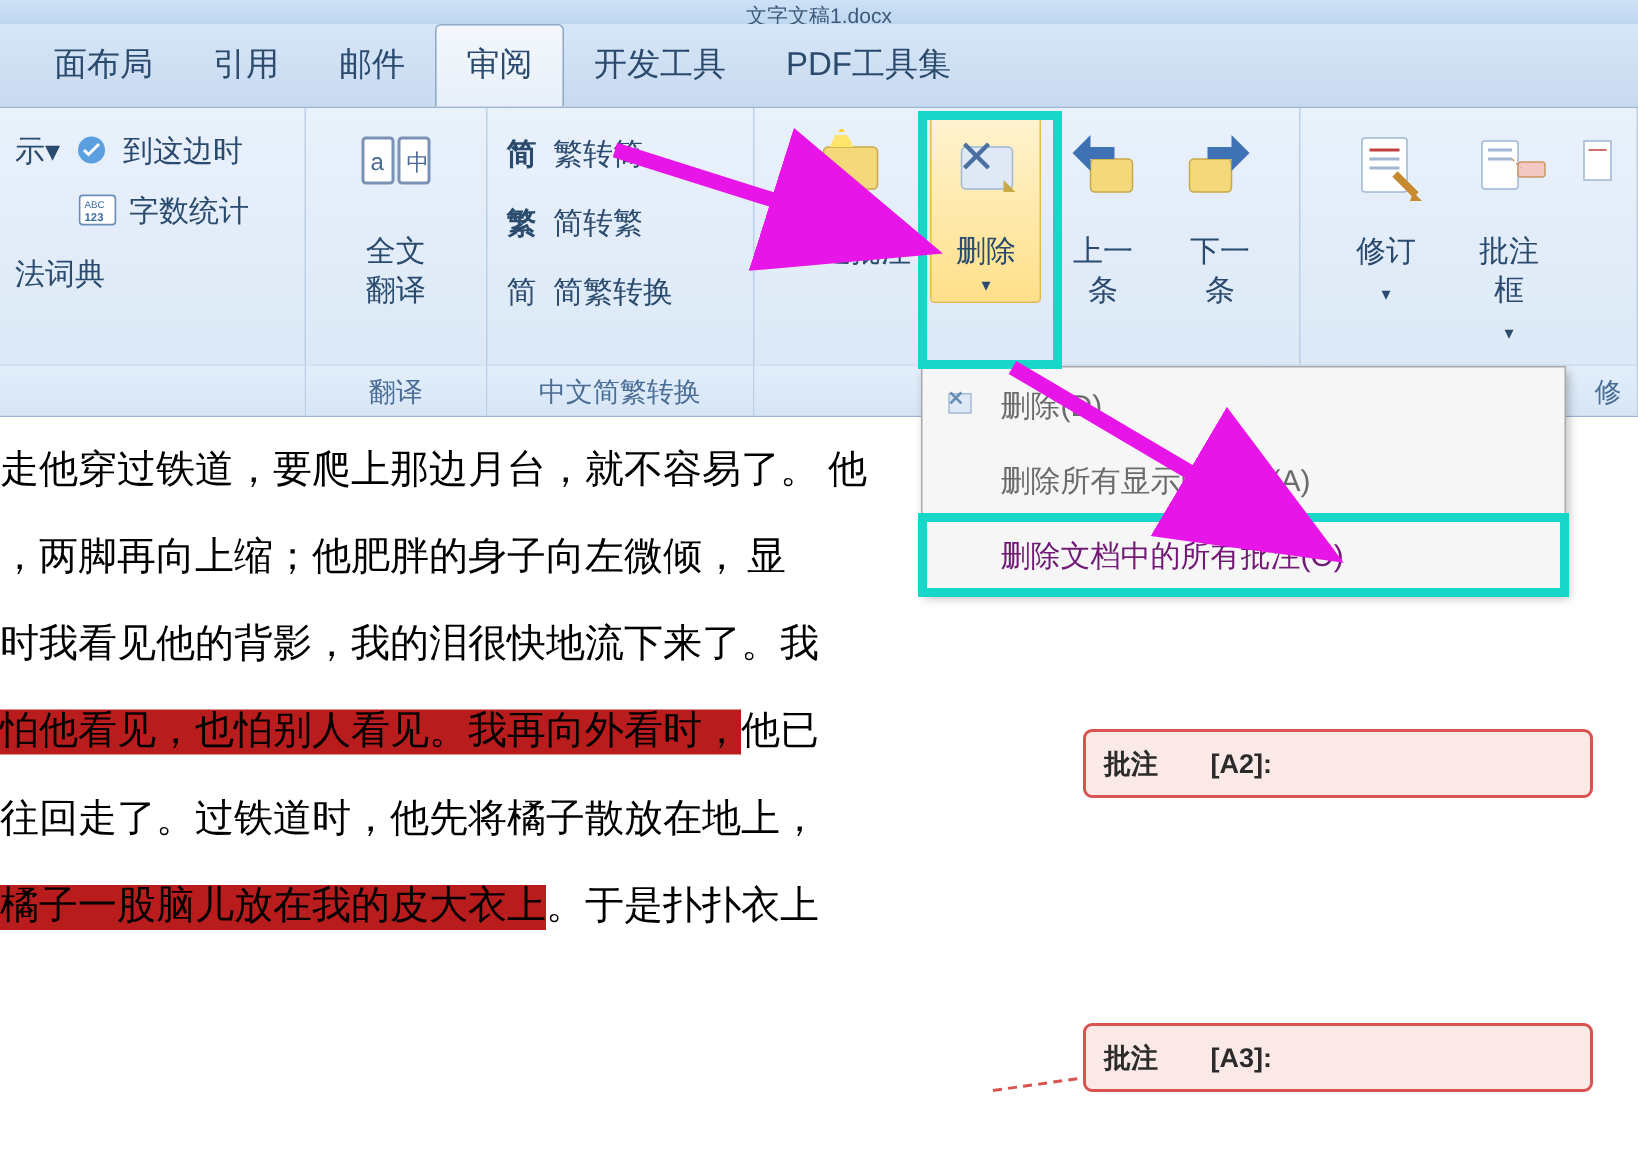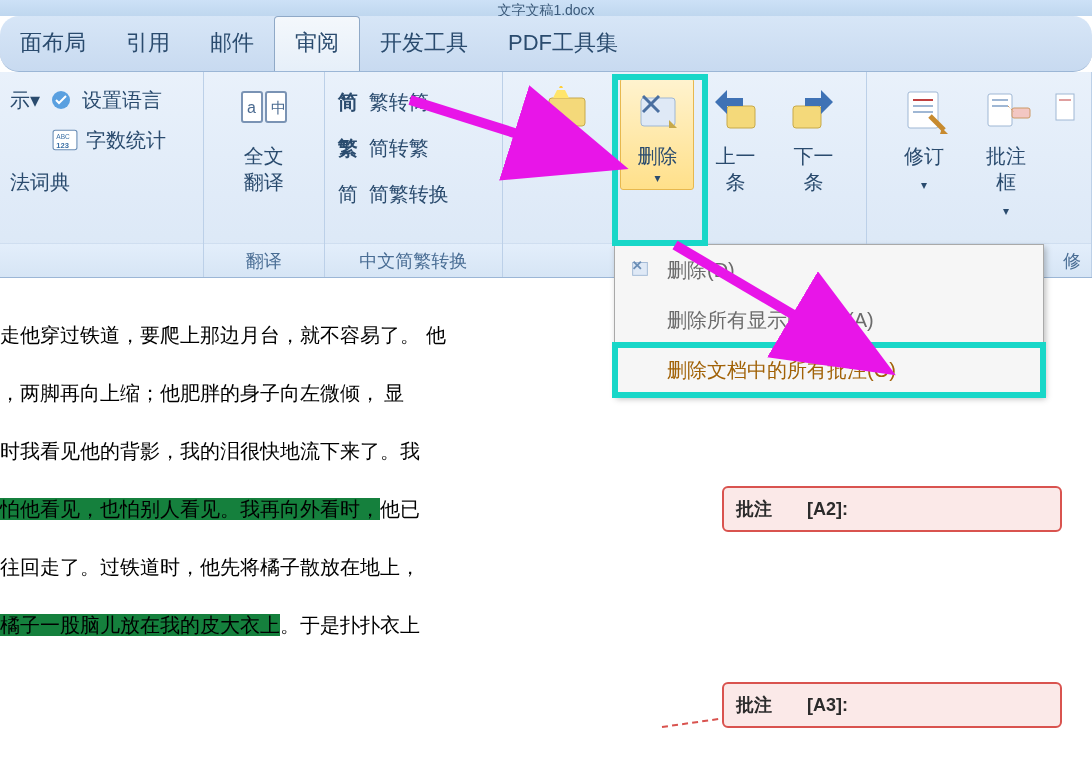--- a/index.html
+++ b/index.html
@@ -4,50 +4,50 @@
 <style>
   * { box-sizing: border-box; margin: 0; padding: 0; }
   html, body { width: 1092px; height: 770px; overflow: hidden; font-family: "Microsoft YaHei", "SimSun", sans-serif; background: #ffffff; }
   .app { width: 1092px; height: 770px; position: relative; }
 
   
   .titlebar { height: 16px; background: linear-gradient(#cde1f7, #bfd7ef); display:flex; justify-content:center; align-items:flex-end; color:#3b5a7a; font-size:14px; overflow:hidden;}
   .titlebar span { transform: translateY(4px); }
 
   
-  .tabstrip { height: 56px; background: linear-gradient(#d7e6f7, #c8daf0); border-bottom: 1px solid #9bb6d6; display:flex; align-items:center; padding-left: 0; border-radius: 19px; }
+  .tabstrip { height: 56px; background: linear-gradient(#d7e6f7, #c8daf0); border-bottom: 1px solid #9bb6d6; display:flex; align-items:center; padding-left: 16px; }
   .tab { font-size: 22px; color:#2a4b6e; padding: 8px 20px 10px 20px; height: 100%; display:flex; align-items:center; cursor:pointer; }
   .tab.active { background: linear-gradient(#f4f8fc, #e6eff9); border: 1px solid #8fa9c7; border-bottom: none; border-top-left-radius: 4px; border-top-right-radius: 4px; color:#2a4b6e; }
 
   
   .ribbon { height: 206px; background: linear-gradient(#e9f1fb, #dae7f6); border-bottom: 1px solid #9bb6d6; display:flex; position:relative; }
   .group { border-right: 1px solid #bcd0e8; display:flex; flex-direction:column; }
   .group-body { flex:1; display:flex; align-items:flex-start; padding:6px 10px 0 10px; }
   .group-label { height:34px; line-height:34px; text-align:center; font-size:18px; color:#496d94; border-top:1px solid #cfdef0; background:linear-gradient(#e3eefb,#d6e5f5);}
   .vbtn { display:flex; flex-direction:column; align-items:center; justify-content:flex-start; padding:4px 8px; border:1px solid transparent; border-radius:3px; cursor:pointer; }
   .vbtn .icon { width:56px; height:54px; display:flex; align-items:center; justify-content:center; }
-  .vbtn .lbl { font-size:20px; color:#2a4b6e; text-align:center; line-height:26px; margin-top:6px;}
+  .vbtn .lbl { font-size:20px; color:#2a4b6e; text-align:center; line-height:26px; margin-top:18px;}
   .vbtn.hover { background: linear-gradient(#fff3cf,#ffe08a); border:1px solid #e7b84e; }
 
   .smallrow { display:flex; align-items:center; gap:8px; height:36px; font-size:20px; color:#2a4b6e; cursor:pointer;}
   .smicon { width:26px; height:26px; display:inline-flex; align-items:center; justify-content:center; }
 
   
   .dropdown { position:absolute; left:614px; top:172px; width:430px; background:#f6f6f6; border:1px solid #a9a9a9; box-shadow:2px 3px 6px rgba(0,0,0,.25); z-index:30; }
   .dropdown .ditem { height:50px; display:flex; align-items:center; gap:12px; padding:0 14px; font-size:20px; color:#6b6b6b; cursor:pointer;}
   .dropdown .ditem.first { color:#6b6b6b;}
   .dropdown .ditem .dicon { width:26px; height:26px; }
   .dropdown .ditem.callout { outline:6px solid #18d7c8; outline-offset:-3px; color:#5c5c5c;}
-  .dropdown .ditem.callout .lbl { color:#a16207; }
+  .dropdown .ditem.callout .lbl { color:#701a75; }
 
   
   .docarea { position:relative; height: calc(770px - 16px - 56px - 206px); overflow:hidden; }
-  .docpage { position:absolute; left:0; top:28px; width:620px; padding: 0 0 0 0; font-family: "KaiTi","STKaiti","SimSun",serif; font-size:20px; line-height:58px; color:#000; }
+  .docpage { position:absolute; left:0; top:6px; width:620px; padding: 0 0 0 0; font-family: "KaiTi","STKaiti","SimSun",serif; font-size:26px; line-height:58px; color:#000; }
   .docpage p { white-space:nowrap; }
-  .hl { background:#15803d; }
+  .hl { background:#b91c1c;font-family:Liberation Mono, monospace; }
 
   
   .commentwrap { position:absolute; right:0; top:16px; width:420px; height:100%; }
   .commentbox { position:absolute; right:30px; width:340px; height:46px; border:2px solid #d9534f; border-radius:6px; background:#fbe9e8; display:flex; align-items:center; padding:0 12px; font-size:18px; color:#2b2b2b; }
   .commentbox .tag { font-weight:bold; }
   .commentbox .code { font-weight:bold;margin-left:30px; }
   .leader { position:absolute; border-top:2px dashed #d9534f; transform-origin: left center;}
 
   
   .arrow { position:absolute; z-index:40; }
@@ -76,21 +76,21 @@
     <div class="group" style="width:206px;">
       <div class="group-body" style="flex-direction:column; gap:4px; padding-top:10px;">
         <div class="smallrow">
           <span>示▾</span>
           <span class="smicon">
             <svg viewBox="0 0 24 24" width="24" height="24">
                 <circle cx="12" cy="12" r="9" fill="#5aa0e0"></circle>
                 <path d="M7 12l3 3 7-7" stroke="#fff" stroke-width="2" fill="none"></path>
               </svg>
           </span>
-          <span>设置语言</span>
+          <span>到这边时</span>
         </div>
         <div class="smallrow">
           <span style="width:34px"></span>
           <span class="smicon">
             <svg viewBox="0 0 24 20" width="26" height="22">
                 <rect x="1" y="1" width="22" height="18" rx="2" fill="#fff" stroke="#6a8db5"></rect>
                 <text x="4" y="9" font-size="6" fill="#3a6fa5">ABC</text>
                 <text x="4" y="17" font-size="7" font-weight="bold" fill="#3a6fa5">123</text>
               </svg>
           </span>

